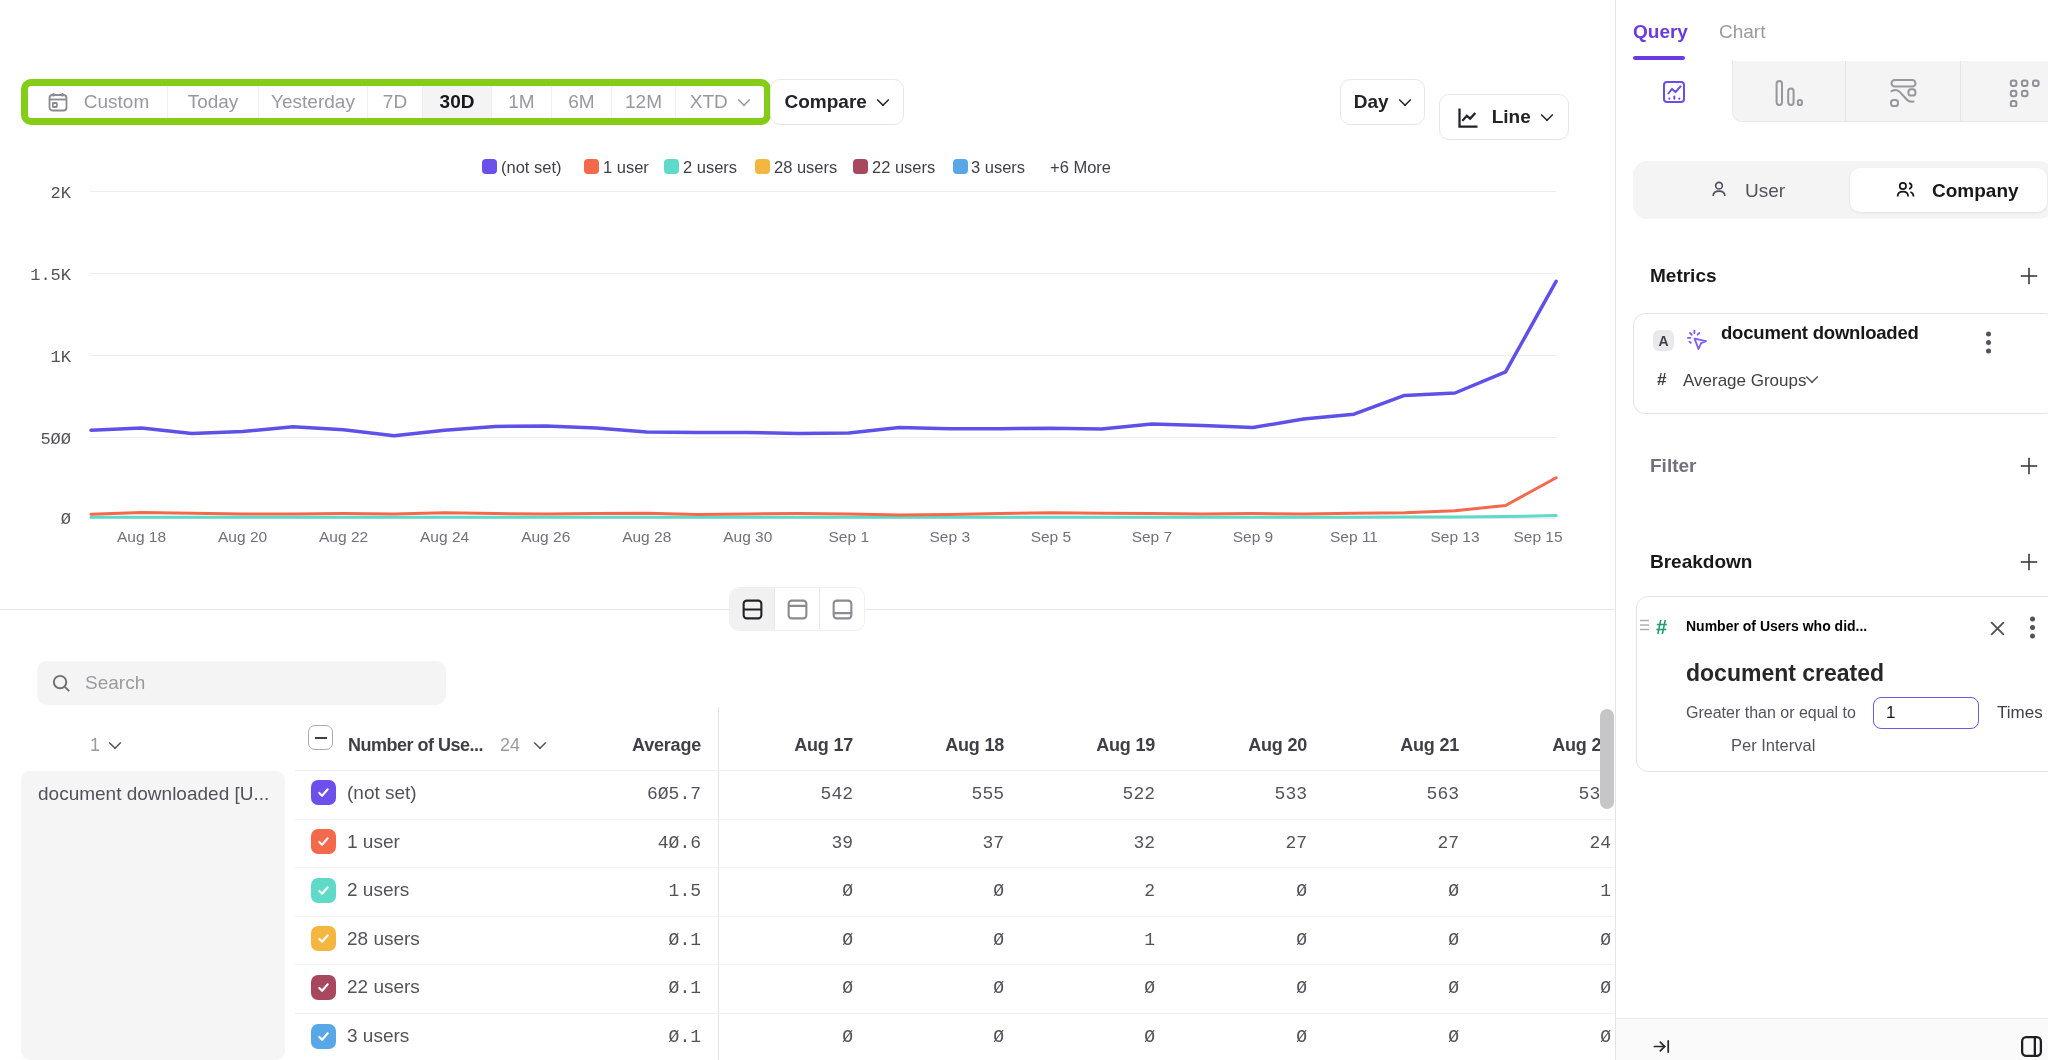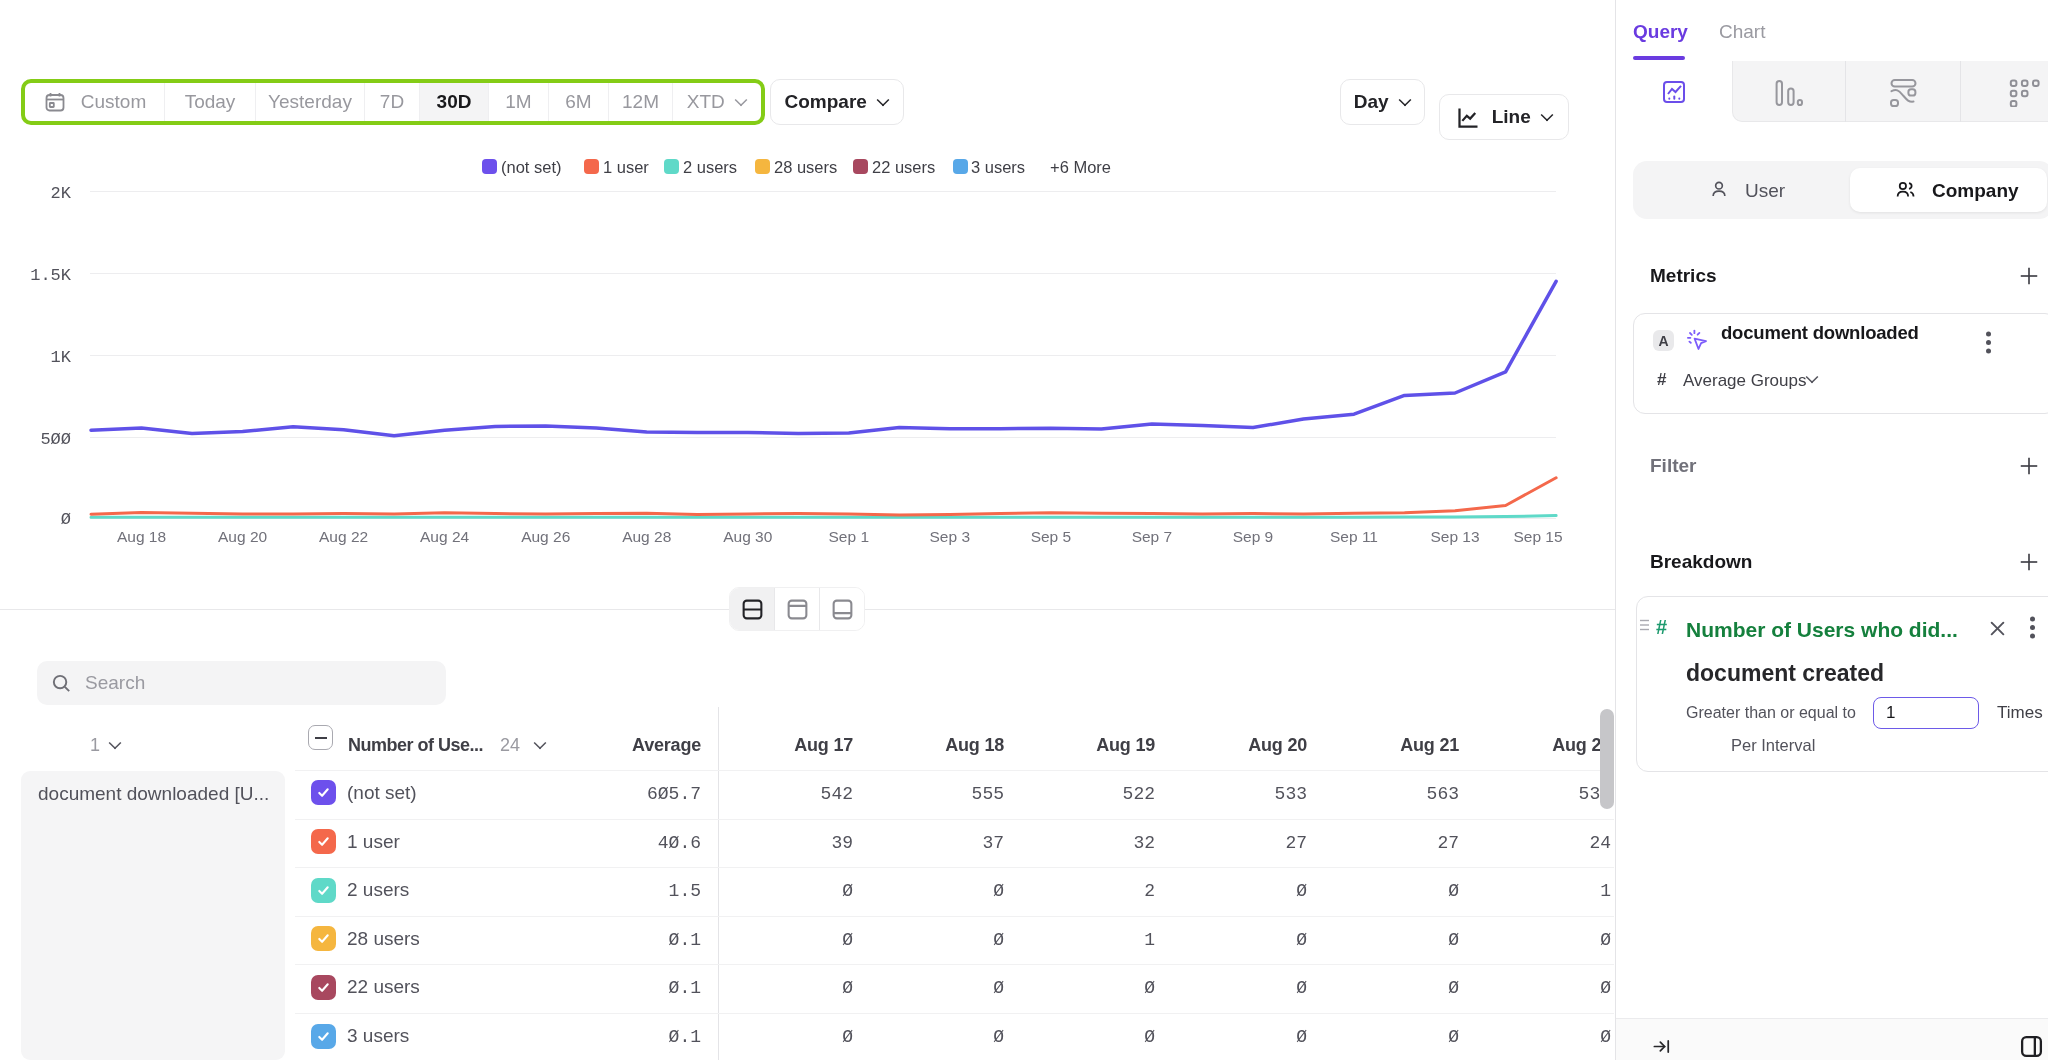--- a/index.html
+++ b/index.html
@@ -1,20 +1,20 @@
 <!DOCTYPE html>
 <html><head>
 <meta charset="utf-8">
 <style>
 * { margin:0; padding:0; box-sizing:border-box; }
 html,body { width:2048px; height:1060px; background:#fff; font-family:"Liberation Sans", sans-serif; overflow:hidden; }
 .abs { position:absolute; }
 body { position:relative; }
 
-.seggroup { left:21px; top:79px; height:46px; border:4px solid #84cc16; border-radius:10px; display:flex; align-items:stretch; background:#fff; }
+.seggroup { left:21px; top:79px; height:46px; border:7px solid #84cc16; border-radius:10px; display:flex; align-items:stretch; background:#fff; }
 .seg { display:flex; align-items:center; justify-content:center; color:#98989E; font-size:19px; border-right:1px solid #EFEFF1; padding:0; }
 .seg:last-child { border-right:none; }
 .seg.sel { background:#F4F4F5; color:#18181B; font-weight:bold; }
 .btn { border:1px solid #E8E8EA; border-radius:10px; background:#fff; display:flex; align-items:center; justify-content:center; color:#232327; font-size:19px; font-weight:bold; }
 .chev { display:inline-block; width:12px; height:12px; border-right:2px solid currentColor; border-bottom:2px solid currentColor; transform:rotate(45deg) scale(0.75); margin-top:-5px; }
 .sw { width:14.5px; height:14.5px; border-radius:4px; }
 
 .hdrtxt { font-size:18px; color:#3F3F46; font-weight:bold; letter-spacing:-0.2px; }
 .cell { font-size:19px; color:#52525B; }
 .num { font-family:"Liberation Mono", monospace; font-size:18px; color:#52525B; text-align:right; }
@@ -350,21 +350,21 @@
       <line x1="3" y1="12" x2="21" y2="12"></line>
     </svg>
 
   <div class="card" style="left:20px;top:596px;height:176px;">
     <svg class="abs" style="left:1px;top:21px;" width="13" height="14" viewBox="0 0 13 14" stroke="#A9A9B0" stroke-width="1.4">
         <line x1="2" y1="2.5" x2="11" y2="2.5"></line>
         <line x1="2" y1="7" x2="11" y2="7"></line>
         <line x1="2" y1="11.5" x2="11" y2="11.5"></line>
       </svg>
     <div class="abs" style="left:19px;top:19px;font-size:20px;font-weight:bold;color:#1D9A6E;">#</div>
-    <div class="abs" style="left:49px;top:21px;font-size:21px;font-weight:bold;color:#15803d;">Number of Users who did...</div>
+    <div class="abs" style="left:49px;top:21px;font-size:14px;font-weight:bold;color:#000000;">Number of Users who did...</div>
     <svg class="abs" style="left:352px;top:23px;" width="17" height="17" viewBox="0 0 16 16" stroke="#52525B" stroke-width="1.8" stroke-linecap="round">
         <line x1="2.5" y1="2.5" x2="13.5" y2="13.5"></line>
         <line x1="13.5" y1="2.5" x2="2.5" y2="13.5"></line>
       </svg>
     <svg class="abs" style="left:392px;top:19px;" width="7" height="23" viewBox="0 0 7 23" fill="#52525B">
         <circle cx="3.5" cy="3" r="2.5"></circle>
         <circle cx="3.5" cy="11.5" r="2.5"></circle>
         <circle cx="3.5" cy="20" r="2.5"></circle>
       </svg>
     <div class="abs" style="left:49px;top:63px;font-size:23px;font-weight:bold;color:#27272A;">document created</div>

